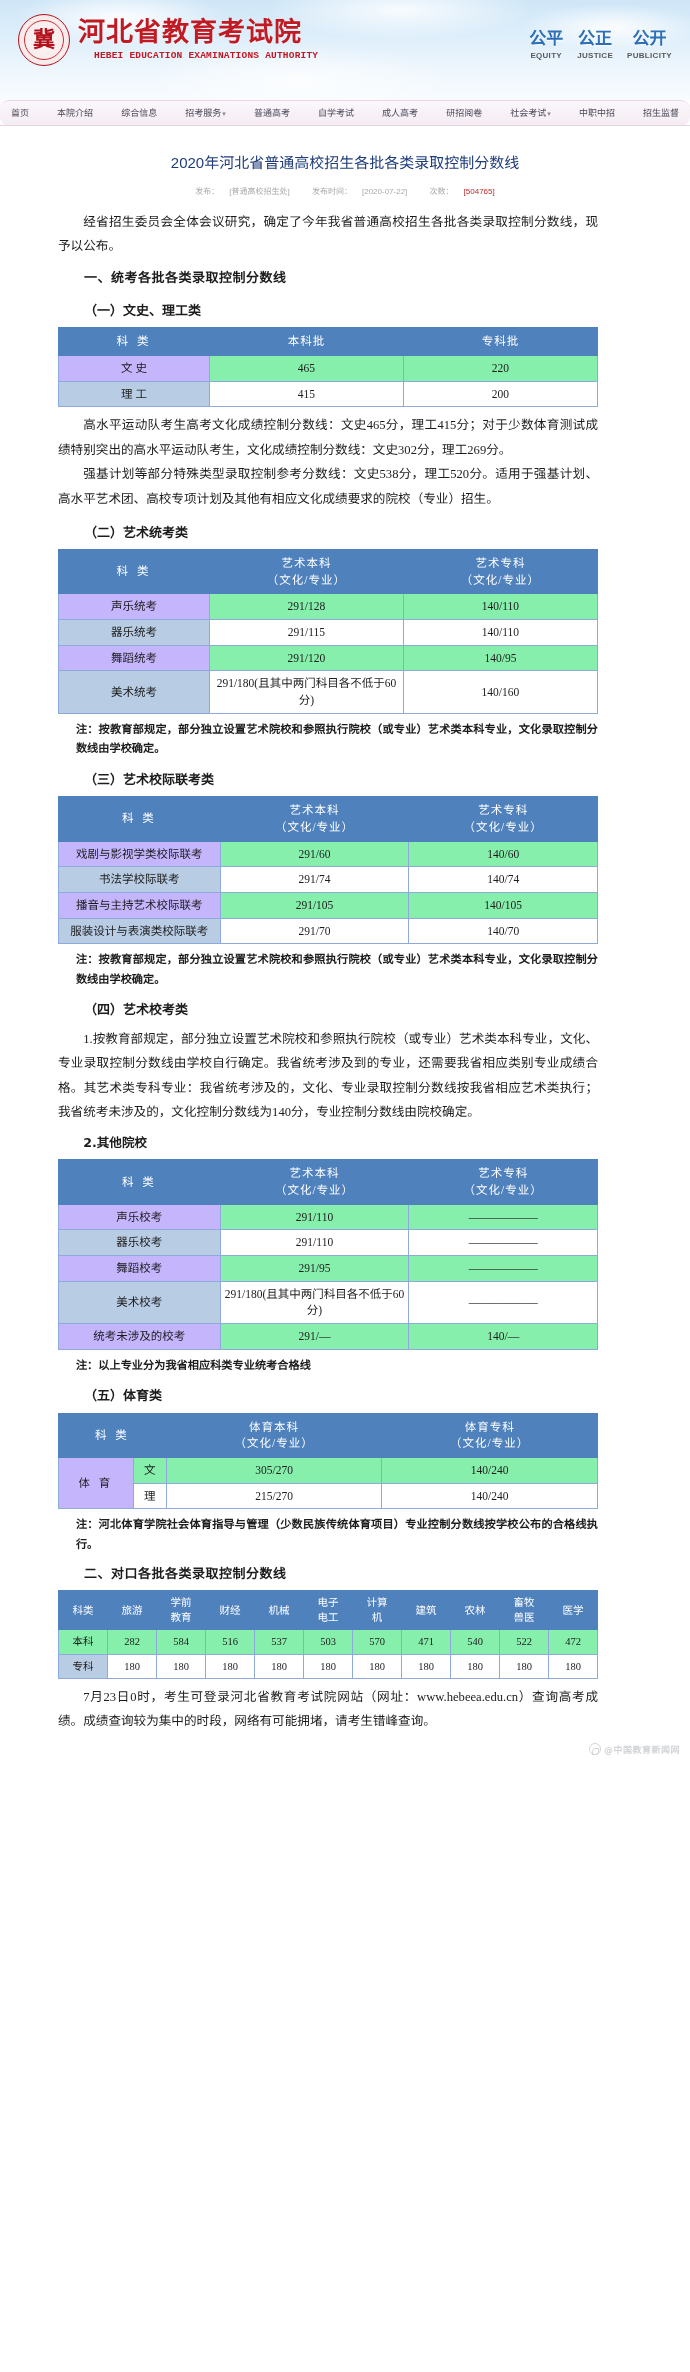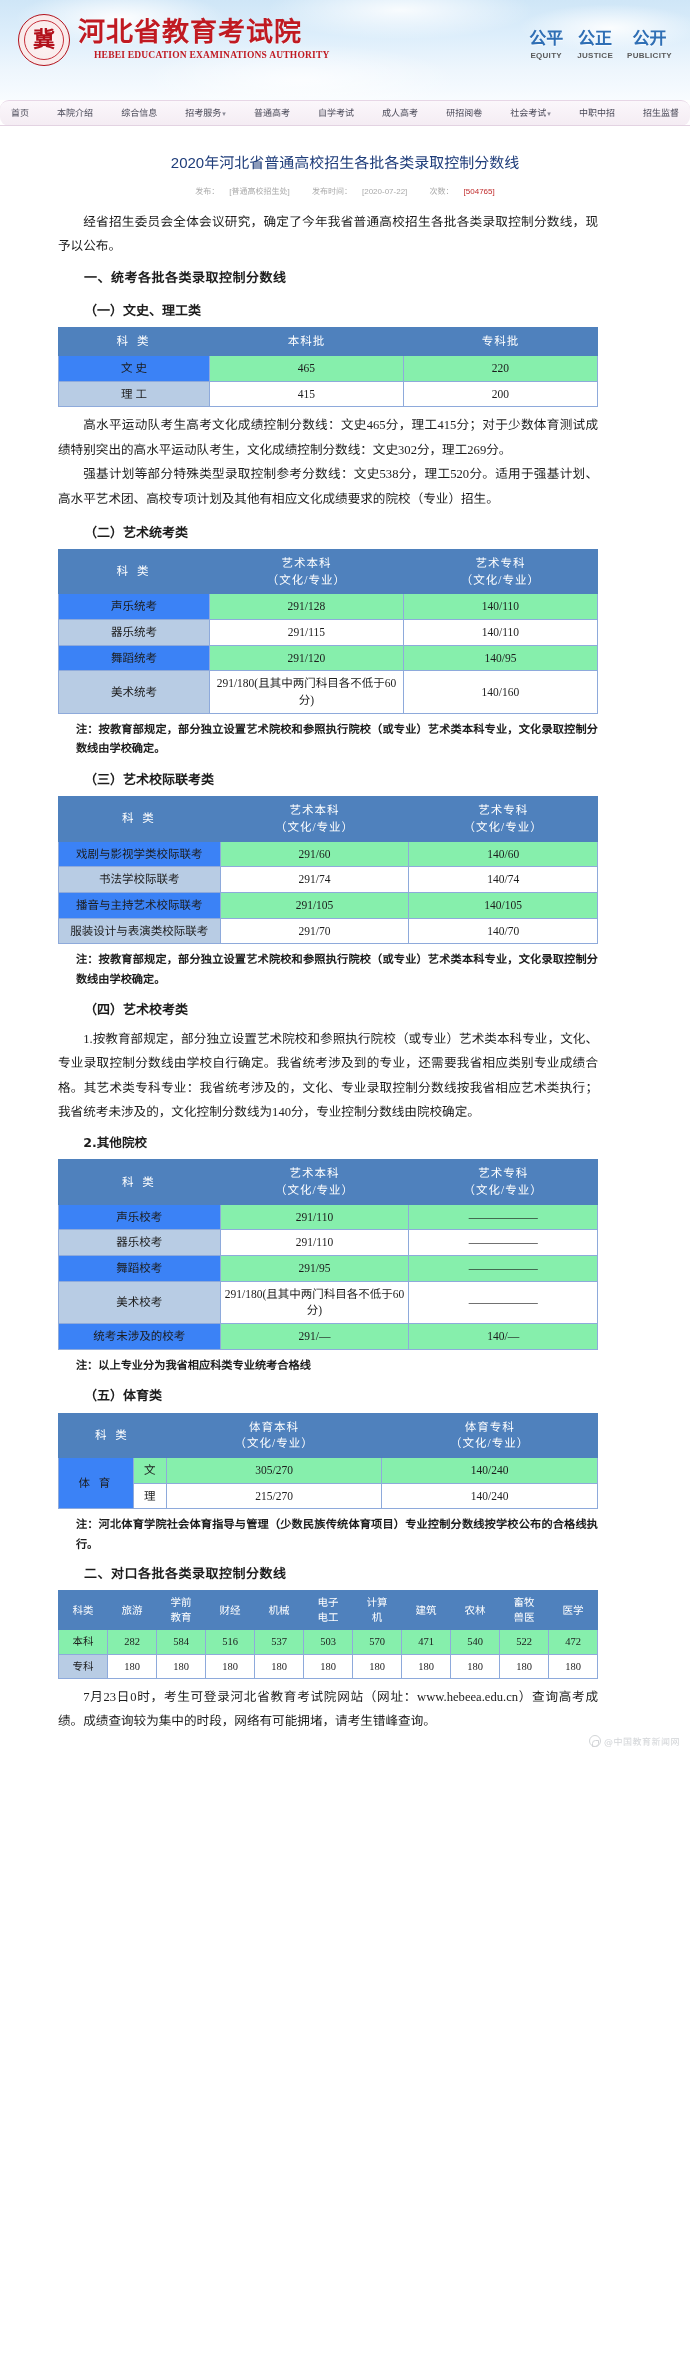--- a/index.html
+++ b/index.html
@@ -51,21 +51,21 @@
   }
   .brand-txt { display:flex; flex-direction:column; line-height:1; }
   .brand-cn {
     font-family:"Liberation Serif","DejaVu Serif",serif;
     font-weight:bold; font-size:27px; letter-spacing:1px;
     color:#c01a22;
     text-shadow: 0 1px 0 rgba(255,255,255,.6);
   }
   .brand-en {
     margin-top:5px;
-    font-family:Liberation Serif, serif;
+    font-family:Liberation Mono, monospace;
     font-weight:bold; font-size:9.5px; letter-spacing:.2px;
     color:#c01a22;
     padding-left:16px;
   }
   .slogans {
     position:absolute; right:18px; top:30px; z-index:3;
     display:flex; gap:14px;
   }
   .slogan { text-align:center; line-height:1; }
   .slogan-cn {
@@ -155,38 +155,39 @@
     padding:5px 3px; line-height:1.45; text-align:center;
     letter-spacing:1px;
   }
   table.sc td {
     border:1px solid #8eaadb;
     padding:4px 3px; text-align:center; line-height:1.45;
     background:#ffffff;
   }
   table.sc tr.alt td { background:#86efac; }
   table.sc td.hd { background:#b8cce4; }
-  table.sc tr.alt td.hd { background:#3b82f6; }
+  table.sc tr.alt td.hd { background:#c4b5fd; }
   table.sc .spaced { letter-spacing:3px; }
 
   table.wide { font-size:10.5px; }
   table.wide th { padding:4px 1px; letter-spacing:0; }
   table.wide td { padding:4px 1px; }
   table.wide td.rh { background:#b8cce4; }
 
   .cell-sub { display:block;text-align:center; }
 
   
   .watermark {
     position:relative; height:22px;
   }
   .wm-inner {
-    position:absolute; right:10px; bottom:8px;
+    position:absolute; right:10px; bottom:0;
     display:flex; align-items:center; gap:3px;
     opacity:.45;
+    font-weight:bold;
   }
   .wm-icon {
     width:12px; height:12px; border-radius:50%;
     border:1.4px solid #9aa0a6; position:relative;
   }
   .wm-icon:before{
     content:""; position:absolute; left:2px; top:4px;
     width:5px; height:5px; border:1.2px solid #9aa0a6;
     border-radius:50% 0 50% 0;
   }

